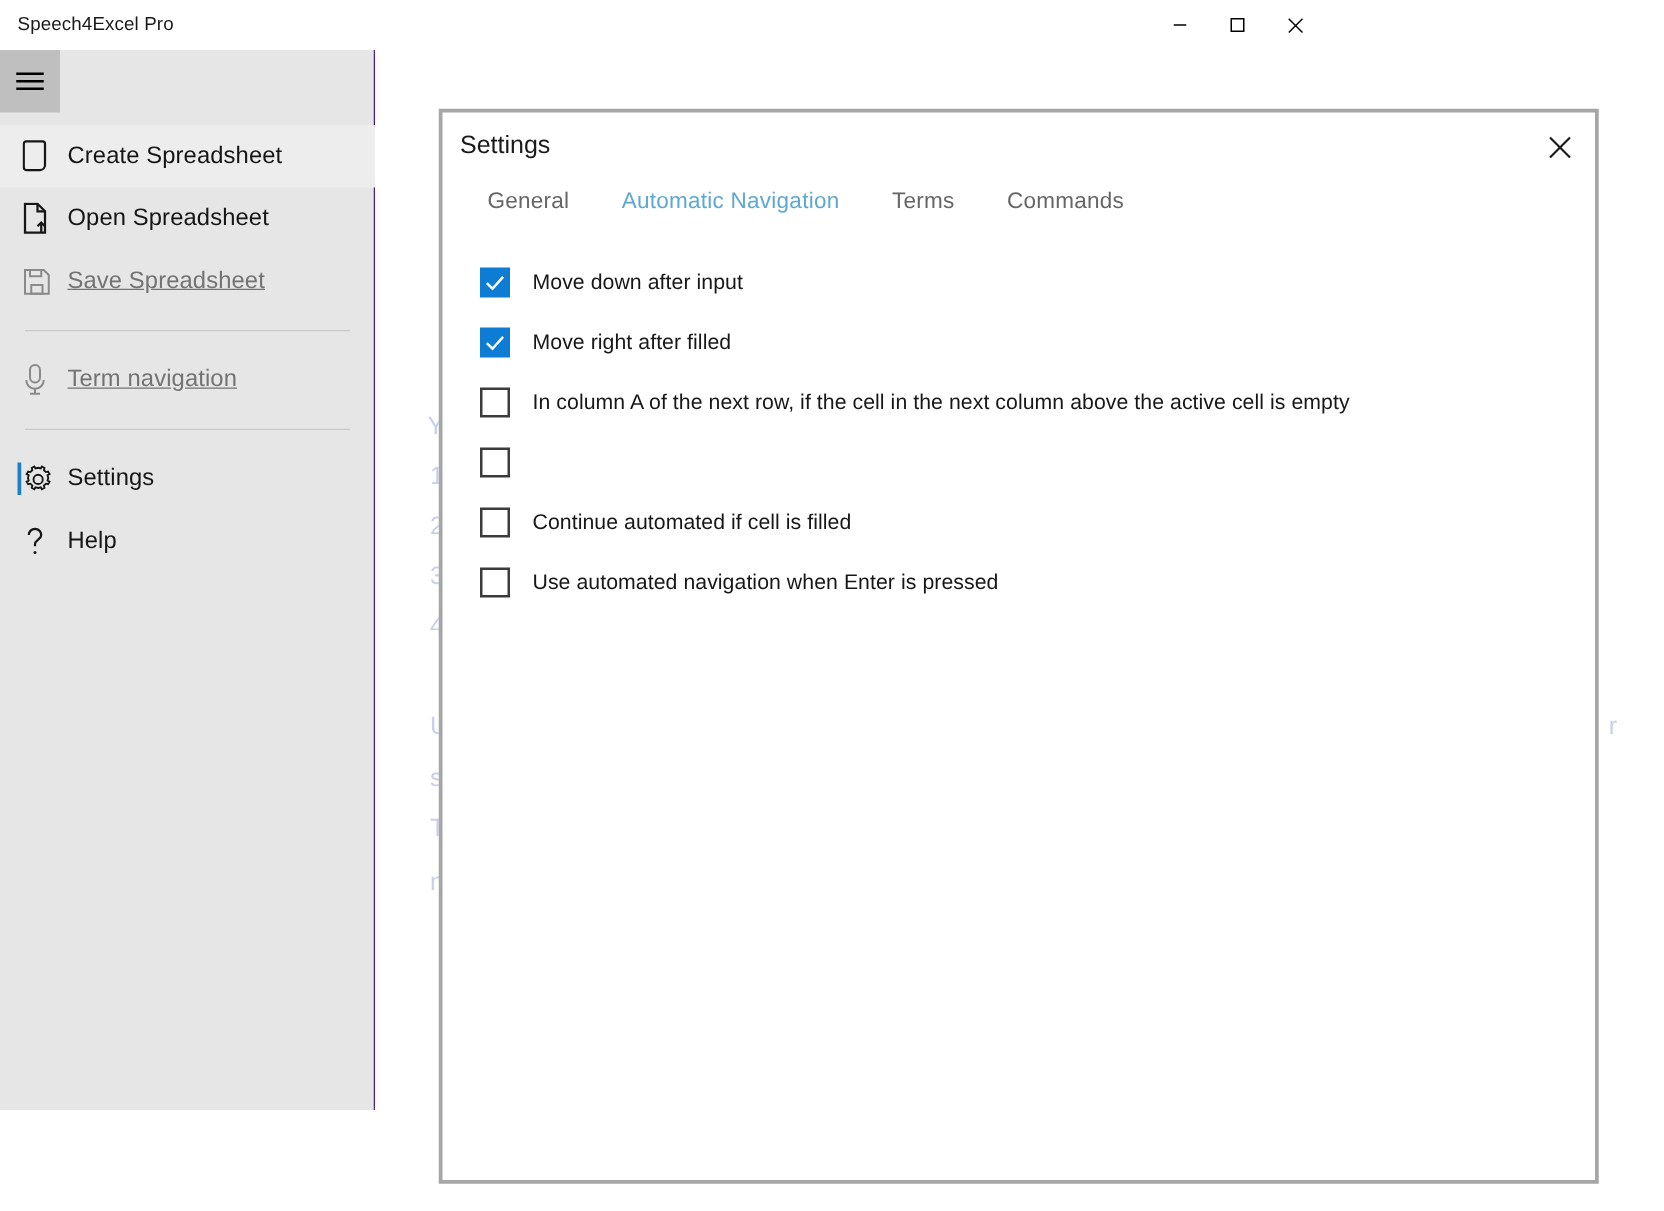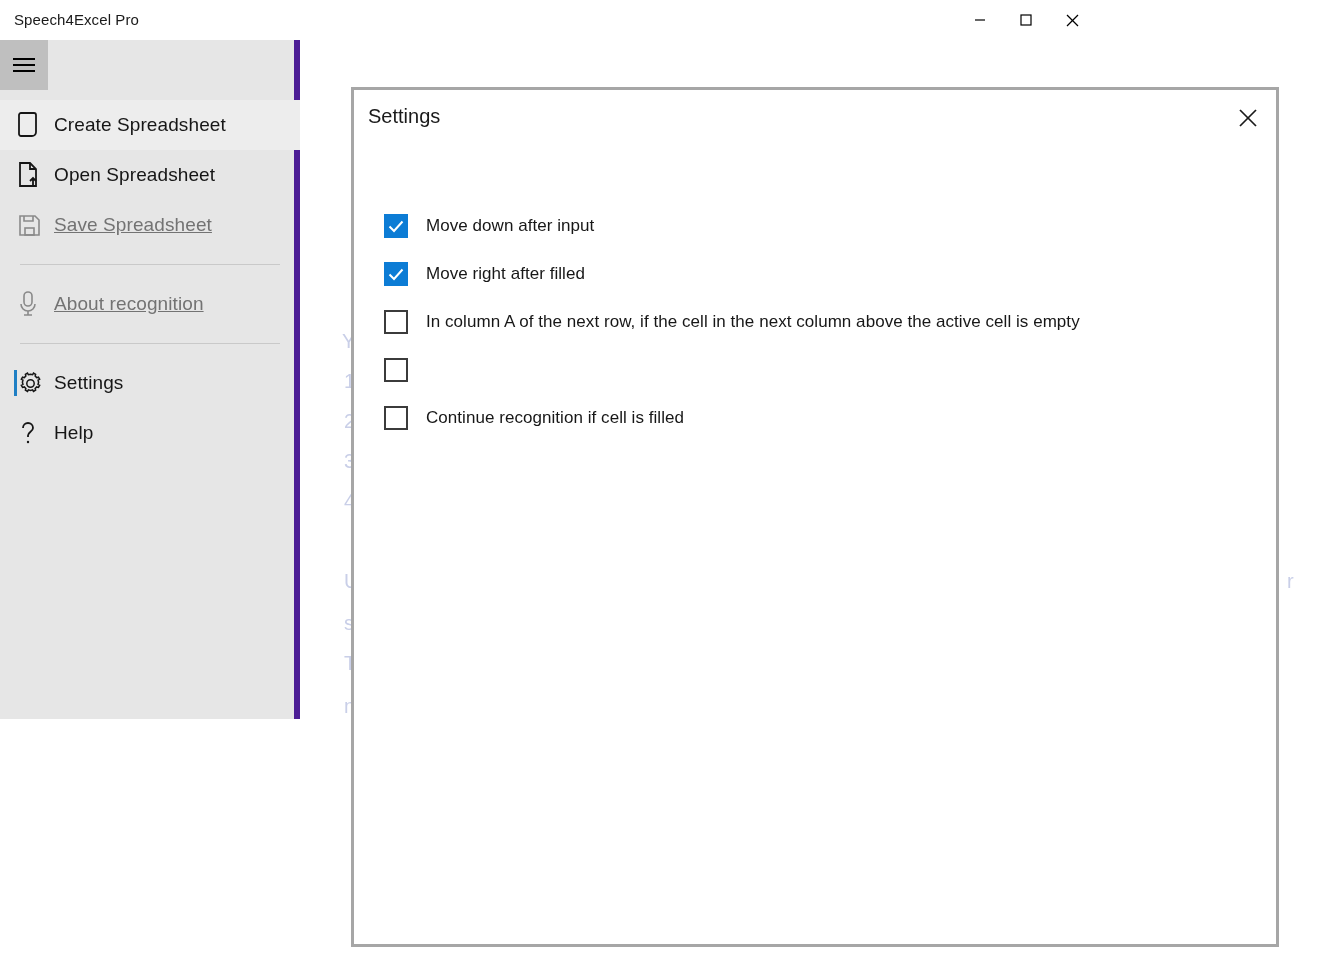--- a/index.html
+++ b/index.html
@@ -16,21 +16,20 @@
   }
 
   
   .titlebar {
     position: absolute;
     left: 0; top: 0;
     width: 1059px; height: 40px;
     background: #ffffff;
     display: flex;
     align-items: center;
-    padding-left: 36px;
   }
   .titlebar-text {
     position: absolute;
     left: 14px; top: 11px;
     font-size: 15px;
     color: #1a1a1a;
     letter-spacing: 0.1px;
   }
   .winbtns {
     position: absolute;
@@ -44,23 +43,23 @@
     align-items: center;
     justify-content: center;
     background: transparent;
   }
   .winbtn svg { display: block; }
 
   
   .sidebar {
     position: absolute;
     left: 0; top: 40px;
-    width: 300px; height: 679px;
+    width: 300px; height: 848px;
     background: #e6e6e6;
-    border-right: 6px solid #4c1d95;
+    border-right: 1px solid #4c1d95;
     box-sizing: border-box;
   }
   .hamburger {
     position: absolute;
     left: 0; top: 0;
     width: 48px; height: 50px;
     background: #bfbfbf;
     display: flex;
     align-items: center;
     justify-content: center;
@@ -275,21 +274,21 @@
     <div class="nav-sep"></div>
 
     <div class="navitem disabled">
       <span class="nicon">
         <svg width="20" height="26" viewBox="0 0 20 26" stroke="#8a8a8a">
           <rect x="6" y="1" width="8" height="14" rx="4" fill="none" stroke-width="1.6"></rect>
           <path d="M3 13 a7 7 0 0 0 14 0" fill="none" stroke-width="1.6"></path>
           <path d="M10 20 v4 M6 24 h8" fill="none" stroke-width="1.6"></path>
         </svg>
       </span>
-      <span class="nlabel">About recognition</span>
+      <span class="nlabel">Term navigation</span>
     </div>
 
 
     <div class="nav-sep"></div>
 
     <div class="navitem">
       <span class="accent"></span>
       <span class="nicon">
         <svg width="25" height="25" viewBox="0 0 25 25">
           <path d="M12.5 3.2 l2.1 .55 .9 -1.6 2.1 1.2 -.45 1.75 1.55 1.55 1.75 -.45 1.2 2.1 -1.6 .9 .55 2.1 -.55 2.1 1.6 .9 -1.2 2.1 -1.75 -.45 -1.55 1.55 .45 1.75 -2.1 1.2 -.9 -1.6 -2.1 .55 -2.1 -.55 -.9 1.6 -2.1 -1.2 .45 -1.75 -1.55 -1.55 -1.75 .45 -1.2 -2.1 1.6 -.9 -.55 -2.1 .55 -2.1 -1.6 -.9 1.2 -2.1 1.75 .45 1.55 -1.55 -.45 -1.75 2.1 -1.2 .9 1.6 z" fill="none" stroke="#161616" stroke-width="1.5"></path>
@@ -330,20 +329,26 @@
 
   <div class="dlg-title">Settings</div>
 
   <div class="dlg-close">
     <svg width="20" height="20" viewBox="0 0 20 20">
       <line x1="2" y1="2" x2="18" y2="18" stroke="#1a1a1a" stroke-width="1.7"></line>
       <line x1="18" y1="2" x2="2" y2="18" stroke="#1a1a1a" stroke-width="1.7"></line>
     </svg>
   </div>
 
+  <div class="tabs">
+    <div class="tab">General</div>
+    <div class="tab active">Automatic Navigation</div>
+    <div class="tab">Terms</div>
+    <div class="tab">Commands</div>
+  </div>
 
   <div class="checklist">
 
     <div class="checkrow">
       <span class="cbox on">
         <svg width="16" height="13" viewBox="0 0 16 13">
           <path d="M1.5 6.5 l4.5 4.5 l8.5 -9.5" fill="none" stroke="#ffffff" stroke-width="2"></path>
         </svg>
       </span>
       <span class="clabel">Move down after input</span>
@@ -368,18 +373,24 @@
     <div class="checkrow">
       <span class="cbox off">
         
       </span>
     </div>
 
     <div class="checkrow">
       <span class="cbox off">
         
       </span>
-      <span class="clabel">Continue recognition if cell is filled</span>
-    </div>
-
+      <span class="clabel">Continue automated if cell is filled</span>
+    </div>
+
+    <div class="checkrow">
+      <span class="cbox off">
+        
+      </span>
+      <span class="clabel">Use automated navigation when Enter is pressed</span>
+    </div>
 
   </div>
 </div>
 
 </body></html>

